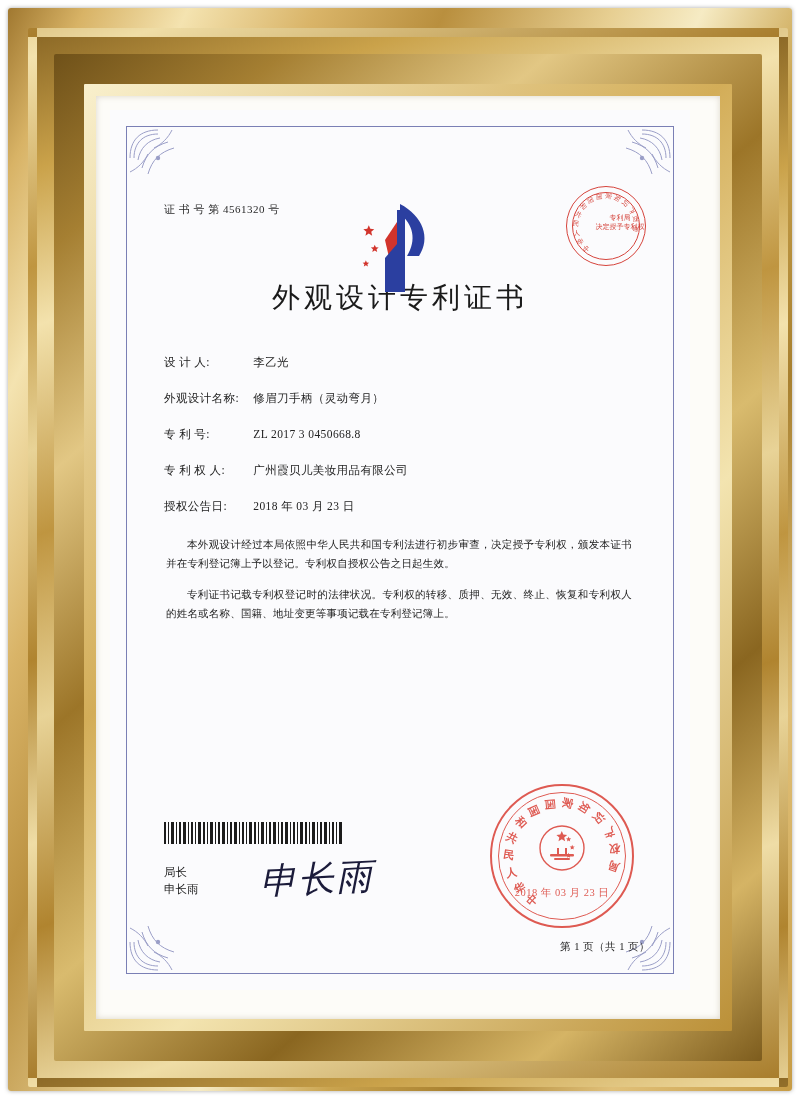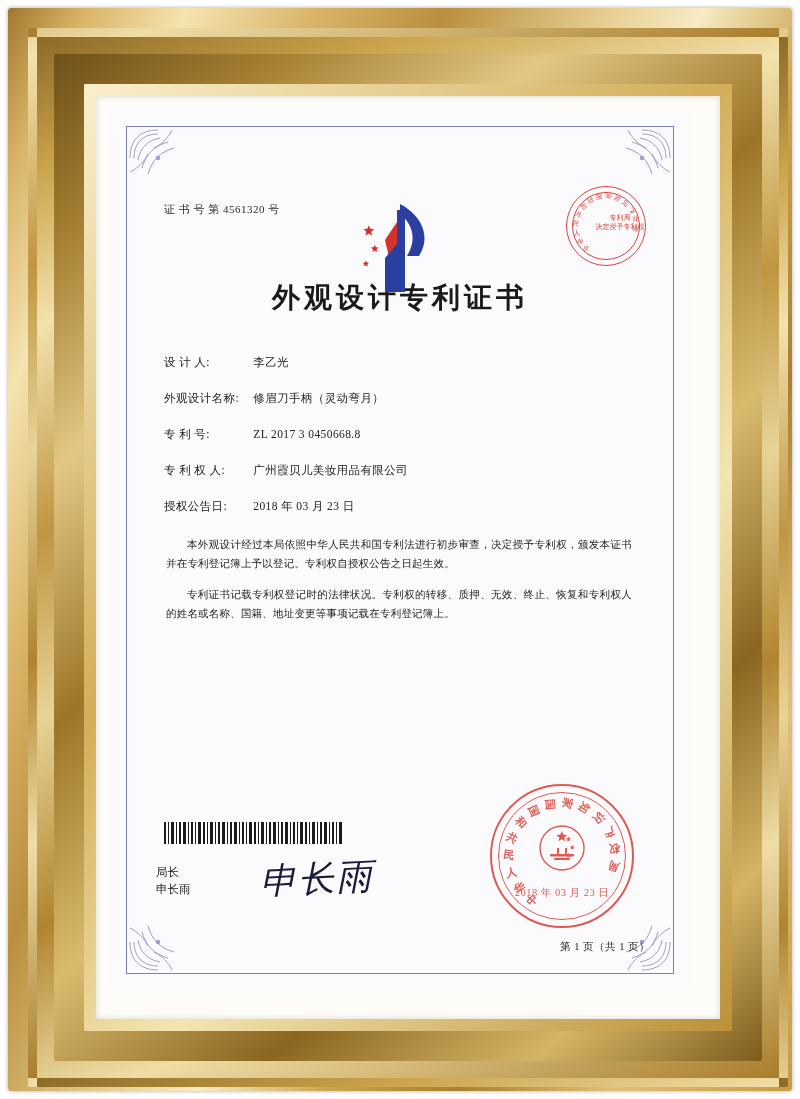--- a/index.html
+++ b/index.html
@@ -176,21 +176,21 @@
     text-align: center;
     font-size: 7px;
     line-height: 9px;
     color: #d2342c;
     padding-left: 28px;
   }
 
   .title {
     text-align: center;
     font-size: 28px;
-    font-weight: bold;
+    font-weight: normal;
     letter-spacing: 4px;
     color: #1a1a1a;
     margin-top: 62px;
     font-family: "DejaVu Serif", serif;
   }
 
   .fields {
     margin-top: 38px;
     padding-left: 14px;
   }
@@ -227,21 +227,21 @@
   .barcode {
     position: absolute;
     left: 14px;
     bottom: 112px;
     width: 180px;
     height: 22px;
   }
 
   .signature-block {
     position: absolute;
-    left: 6px;
+    left: 14px;
     bottom: 58px;
     font-size: 11.5px;
     line-height: 17px;
     color: #1c1c1c;
   }
   .handwriting {
     position: absolute;
     left: 110px;
     bottom: 52px;
     font-size: 36px;

